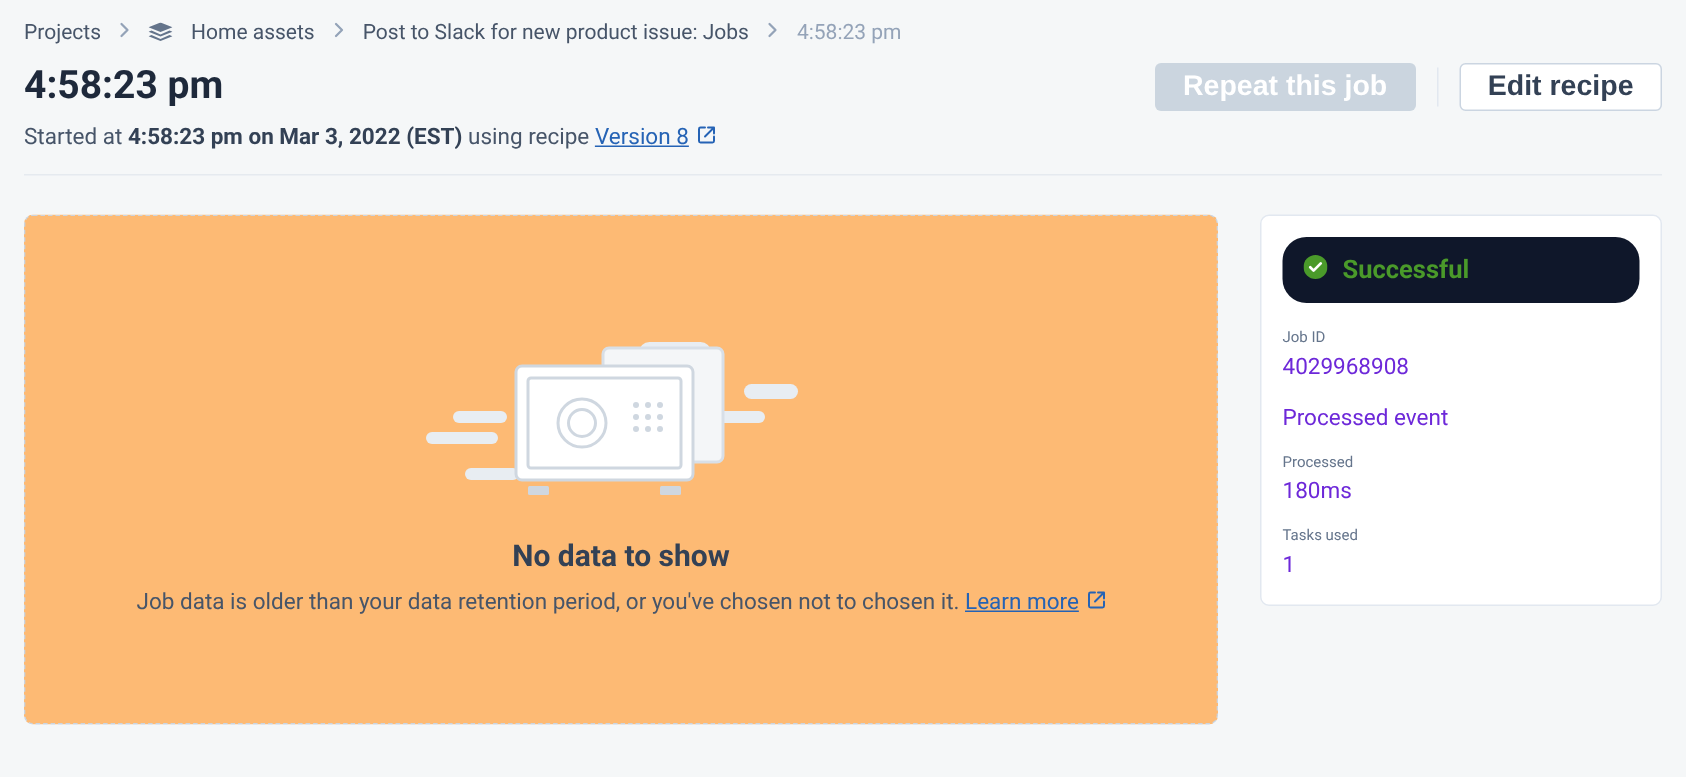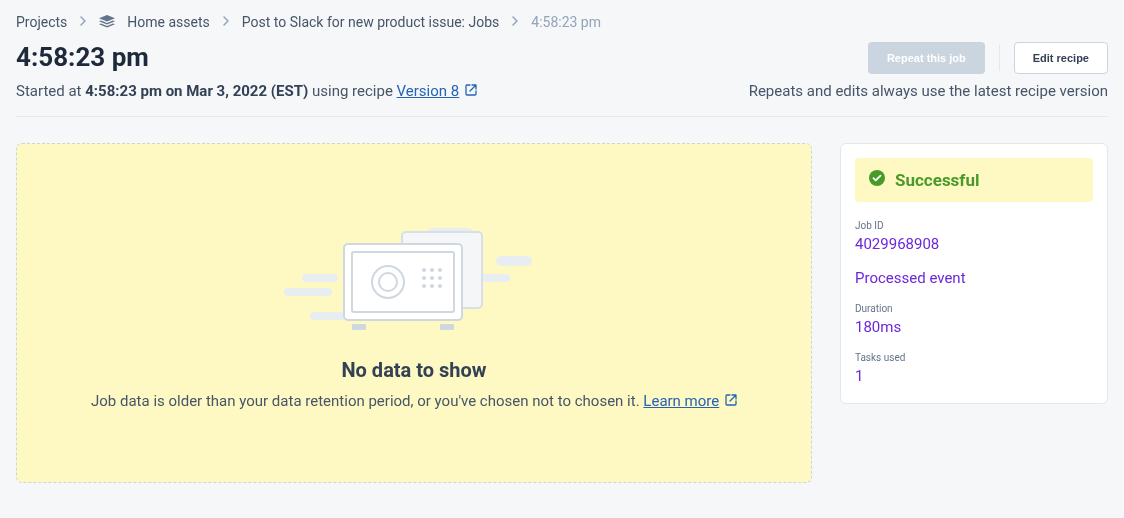--- a/index.html
+++ b/index.html
@@ -23,21 +23,21 @@
     .layer-icon { display:inline-flex; align-items:center; }
 
     .header-row {
       display: flex; justify-content: space-between; align-items: flex-start;
       margin-bottom: 8px;
     }
     h1.page-title { font-size: 26px; font-weight: 700; color: #1e293b; }
     .actions { display: flex; gap: 12px; align-items: center; }
     .btn {
       height: 32px; padding: 0 18px;
-      font-size: 11px; font-weight: 600;
+      font-size: 19px; font-weight: 600;
       border-radius: 4px; cursor: pointer;
       display: inline-flex; align-items: center; justify-content: center;
       border: 1px solid transparent; white-space: nowrap;
     }
     .btn-primary-muted {
       background: #cbd5df; color: #fff;
     }
     .btn-outline {
       background: #fff; border-color: #cbd5e1; color: #334155; text-align: right;
     }
@@ -56,40 +56,40 @@
     .divider { height:1px; background:#e5eaef; margin: 0 0 26px 0; }
 
     .content-row {
       display: flex; gap: 28px; align-items: flex-start;
     }
 
     .empty-card {
       flex: 1;
       border: 1px dashed #cbd5e1;
       border-radius: 6px;
-      background: #fef9c3;
+      background: #fdba74;
       min-height: 340px;
       display: flex; flex-direction: column; align-items: center; justify-content: center;
       padding: 24px;
     }
     .empty-illus { margin-bottom: 18px; }
     .empty-title { font-size: 20px; font-weight: 700; color: #334155; margin-bottom: 10px; }
     .empty-desc { font-size: 15px; color: #475569; text-align: center; }
     .learn-link { color: #2563b5; text-decoration: underline; }
 
     .side-card {
       width: 268px;
       border: 1px solid #e2e8f0;
       border-radius: 6px;
       background: #fff;
       padding: 14px;
     }
     .status-banner {
-      background: #fef9c3;
-      border-radius: 4px;
+      background: #0f172a;
+      border-radius: 16px;
       padding: 12px 14px;
       display: flex; align-items: center; gap: 10px;
       margin-bottom: 18px;
     }
     .status-text { color: #4a9a2a; font-weight: 700; font-size: 17px; }
     .status-icon { color: #4a9a2a; }
     .meta-block { margin-bottom: 16px; }
     .meta-block:last-child { margin-bottom: 4px; }
     .meta-label { font-size: 10px; color: #64748b; margin-bottom: 4px; }
     .meta-value { font-size: 15px; color: #6d28d9; }
@@ -137,21 +137,20 @@
 
   <div class="sub-row">
     <div>
       <span>Started at </span><strong>4:58:23 pm on Mar 3, 2022 (EST)</strong><span> using recipe </span><a href="#" class="version-link">Version 8</a>
       <span class="ext-icon">
         <svg width="12" height="12" viewBox="0 0 12 12" fill="none">
             <path d="M5 1H2a1 1 0 00-1 1v8a1 1 0 001 1h8a1 1 0 001-1V7M7 1h4m0 0v4m0-4L5 7" stroke="currentColor" stroke-width="1.3" stroke-linecap="round" stroke-linejoin="round"></path>
           </svg>
       </span>
     </div>
-    <div class="note-right">Repeats and edits always use the latest recipe version</div>
   </div>
 
   <div class="divider"></div>
 
   <div class="content-row">
 
     <div class="empty-card">
       <div class="empty-illus">
         <svg width="280" height="120" viewBox="0 0 280 120">
           <rect x="152" y="12" width="48" height="14" rx="7" fill="#e8edf2"></rect>
@@ -203,21 +202,21 @@
       </div>
 
       <div class="meta-block">
         <div class="meta-label">Job ID</div>
         <div class="meta-value">4029968908</div>
       </div>
       <div class="meta-block">
         <div class="meta-value">Processed event</div>
       </div>
       <div class="meta-block">
-        <div class="meta-label">Duration</div>
+        <div class="meta-label">Processed</div>
         <div class="meta-value">180ms</div>
       </div>
       <div class="meta-block">
         <div class="meta-label">Tasks used</div>
         <div class="meta-value">1</div>
       </div>
     </aside>
 
   </div>
 

